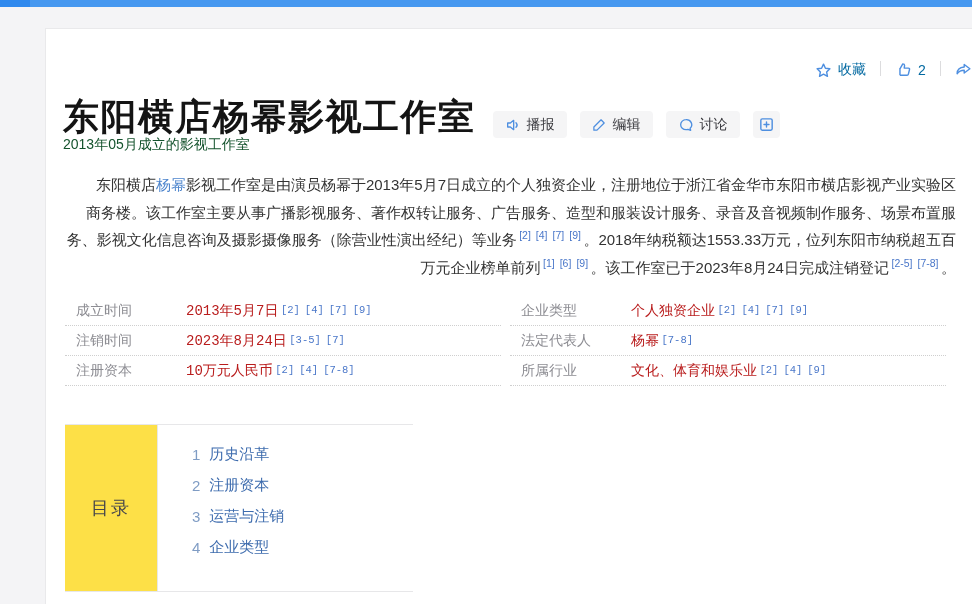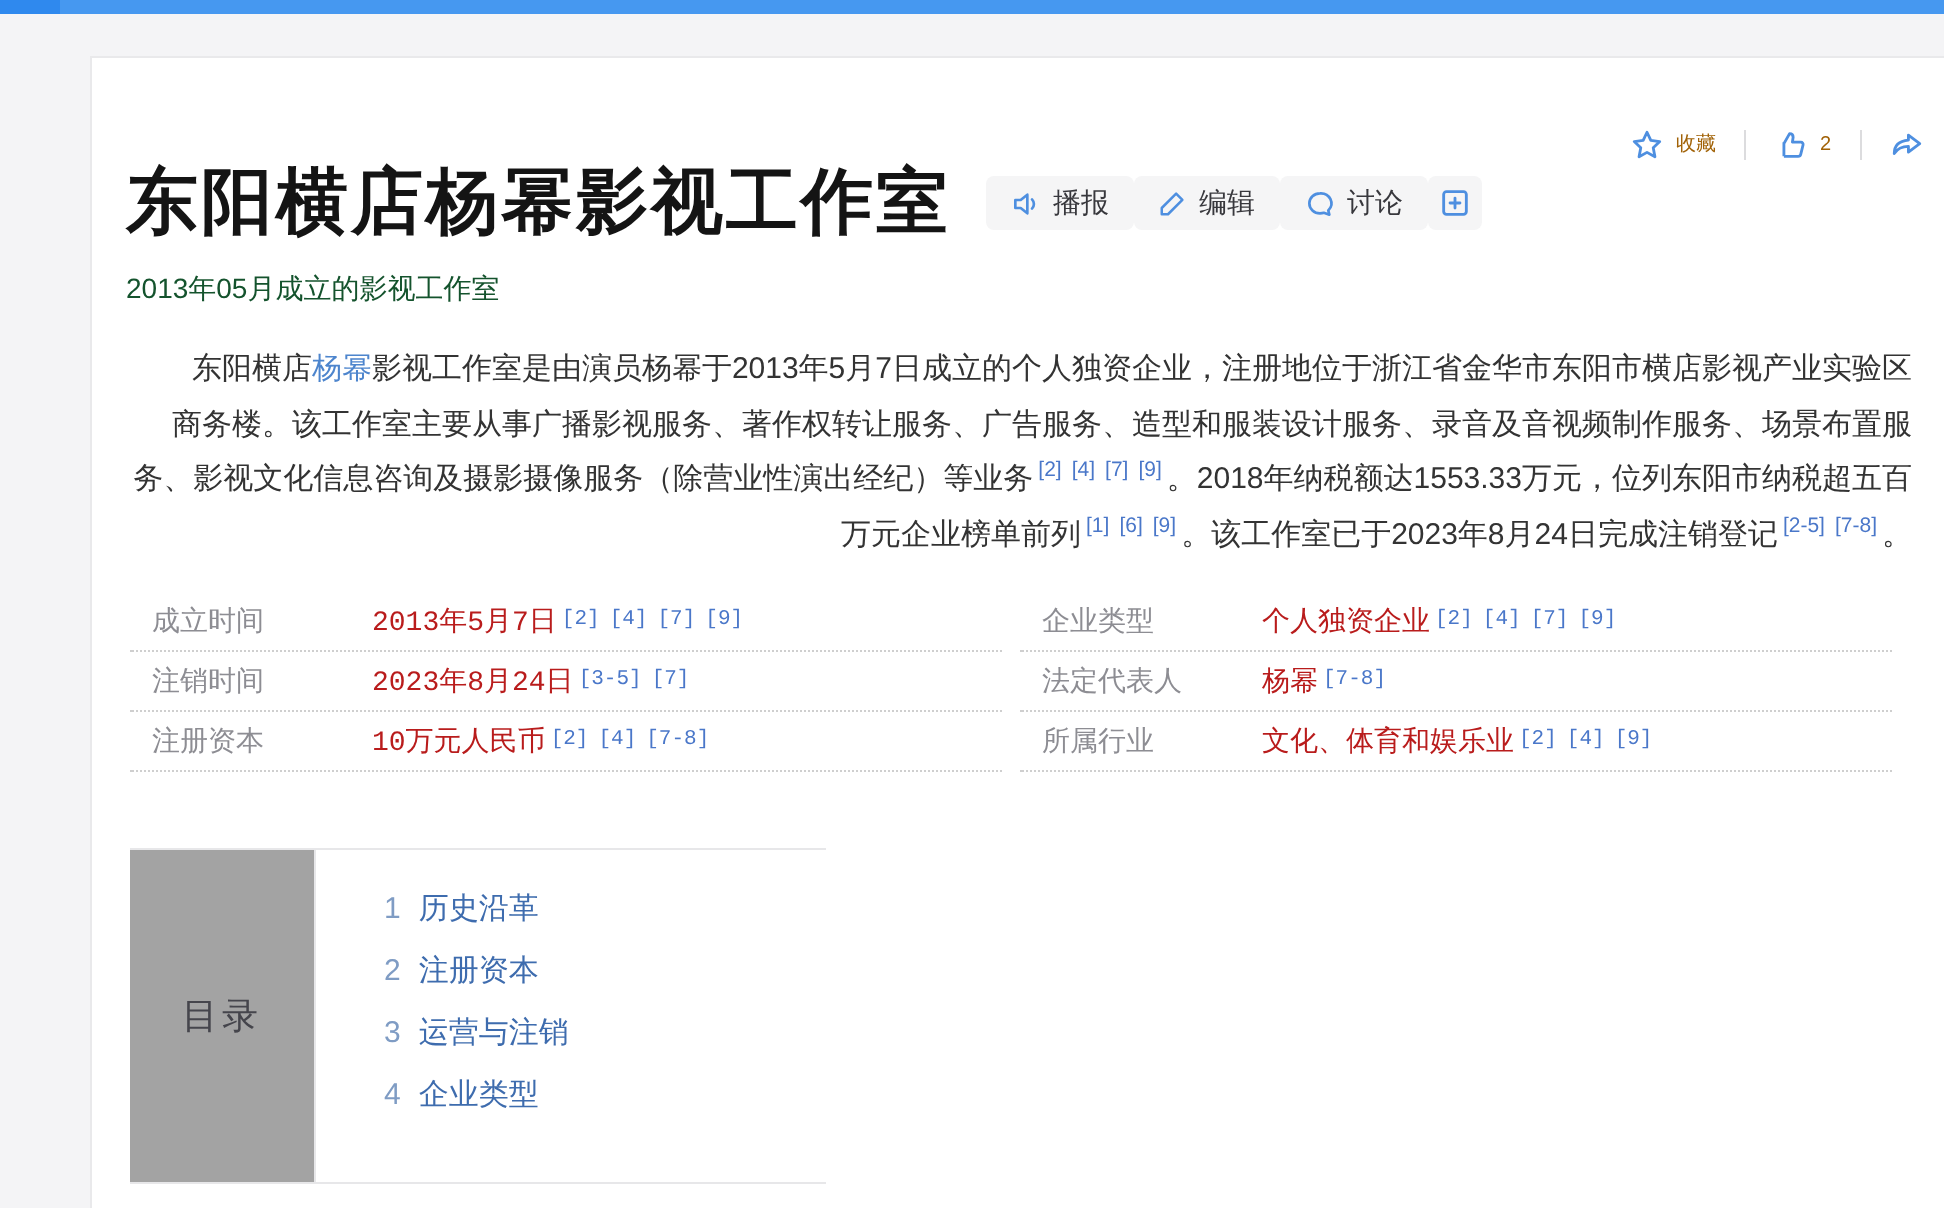--- a/index.html
+++ b/index.html
@@ -8,45 +8,45 @@
     background:#f4f4f6;
     font-family:"Liberation Sans","DejaVu Sans",sans-serif;
     -webkit-font-smoothing:antialiased;
   }
   
   .topbar{position:absolute;left:0;top:0;width:972px;height:7px;background:#4698f0;}
   .topbar-left{position:absolute;left:0;top:0;width:30px;height:7px;background:#2f89ee;}
   
   .card{position:absolute;left:45px;top:28px;width:940px;height:600px;background:#fff;border:1px solid #e9e9eb;border-right:none;}
   
-  .actions{position:absolute;left:815px;top:61px;height:22px;display:flex;align-items:center;color:#a16207;font-size:10px;white-space:nowrap;}
+  .actions{position:absolute;left:815px;top:61px;height:22px;display:flex;align-items:flex-start;color:#0369a1;font-size:14px;white-space:nowrap;}
   .actions .item{display:flex;align-items:center;gap:6px;cursor:pointer;}
   .actions .vdiv{width:1px;height:15px;background:#dcdcde;margin:0 14px;}
   .icon-svg{display:inline-block;vertical-align:middle;}
   
-  .title-row{position:absolute;left:63px;top:80px;display:flex;align-items:flex-start;}
+  .title-row{position:absolute;left:63px;top:96px;display:flex;align-items:flex-end;}
   h1.page-title{margin:0;font-size:36px;line-height:42px;font-weight:700;color:#141414;letter-spacing:1.5px;white-space:nowrap;}
-  .btns{display:flex;align-items:center;margin-left:17px;margin-top:8px;}
+  .btns{display:flex;align-items:center;gap:13px;margin-left:17px;margin-top:8px;}
   .btn{display:flex;align-items:center;gap:6px;height:27px;padding:0 12px;background:#f5f5f6;border-radius:4px;font-size:14px;color:#38383d;cursor:pointer;white-space:nowrap;}
   .btn.disabled{color:#b9bcc4;cursor:default;}
   .btn.square{width:27px;padding:0;justify-content:center;}
   
   .subtitle{position:absolute;left:63px;top:136px;font-size:14px;color:#14532d;}
   
   .summary{position:absolute;left:63px;top:156px;width:893px;font-size:15px;line-height:27.6px;color:#333;text-indent:2em;text-align:right;}
   .summary a.inlink{color:#4d85cd;text-decoration:none;cursor:pointer;}
   sup.ref{font-size:10.5px;color:#4a77c9;margin:0 2.5px;cursor:pointer;line-height:1;}
   
   .infobox{position:absolute;left:65px;top:296px;width:881px;display:grid;grid-template-columns:436px 436px;column-gap:9px;font-family:Liberation Mono, monospace;}
   .inforow{display:flex;align-items:center;height:29px;border-bottom:1px dotted #cfcfcf;font-size:14px;}
   .inforow .lbl{width:110px;margin-left:11px;color:#8d8d93;flex:none;}
   .inforow .val{color:#b91c1c;white-space:nowrap;}
   
   .toc{position:absolute;left:65px;top:424px;width:348px;height:166px;border-top:1px solid #e7e7e9;border-bottom:1px solid #e7e7e9;display:flex;background:#fff;}
-  .toc-left{width:92px;flex:none;background:#a3a3a3;border-right:1px solid #e7e7e9;display:flex;align-items:center;justify-content:center;font-size:18px;color:#45454c;letter-spacing:2px;}
+  .toc-left{width:92px;flex:none;background:#fde047;border-right:1px solid #e7e7e9;display:flex;align-items:center;justify-content:center;font-size:18px;color:#45454c;letter-spacing:2px;}
   .toc-right{padding:14px 0 0 34px;}
   .toc-item{display:flex;align-items:center;height:31px;font-size:15px;cursor:pointer;}
   .toc-item .num{color:#7f9cc4;margin-right:9px;}
   .toc-item .lab{color:#3e6cae;}
 </style>
 </head>
 <body>
 
 <div class="topbar">
   <div class="topbar-left"></div>

